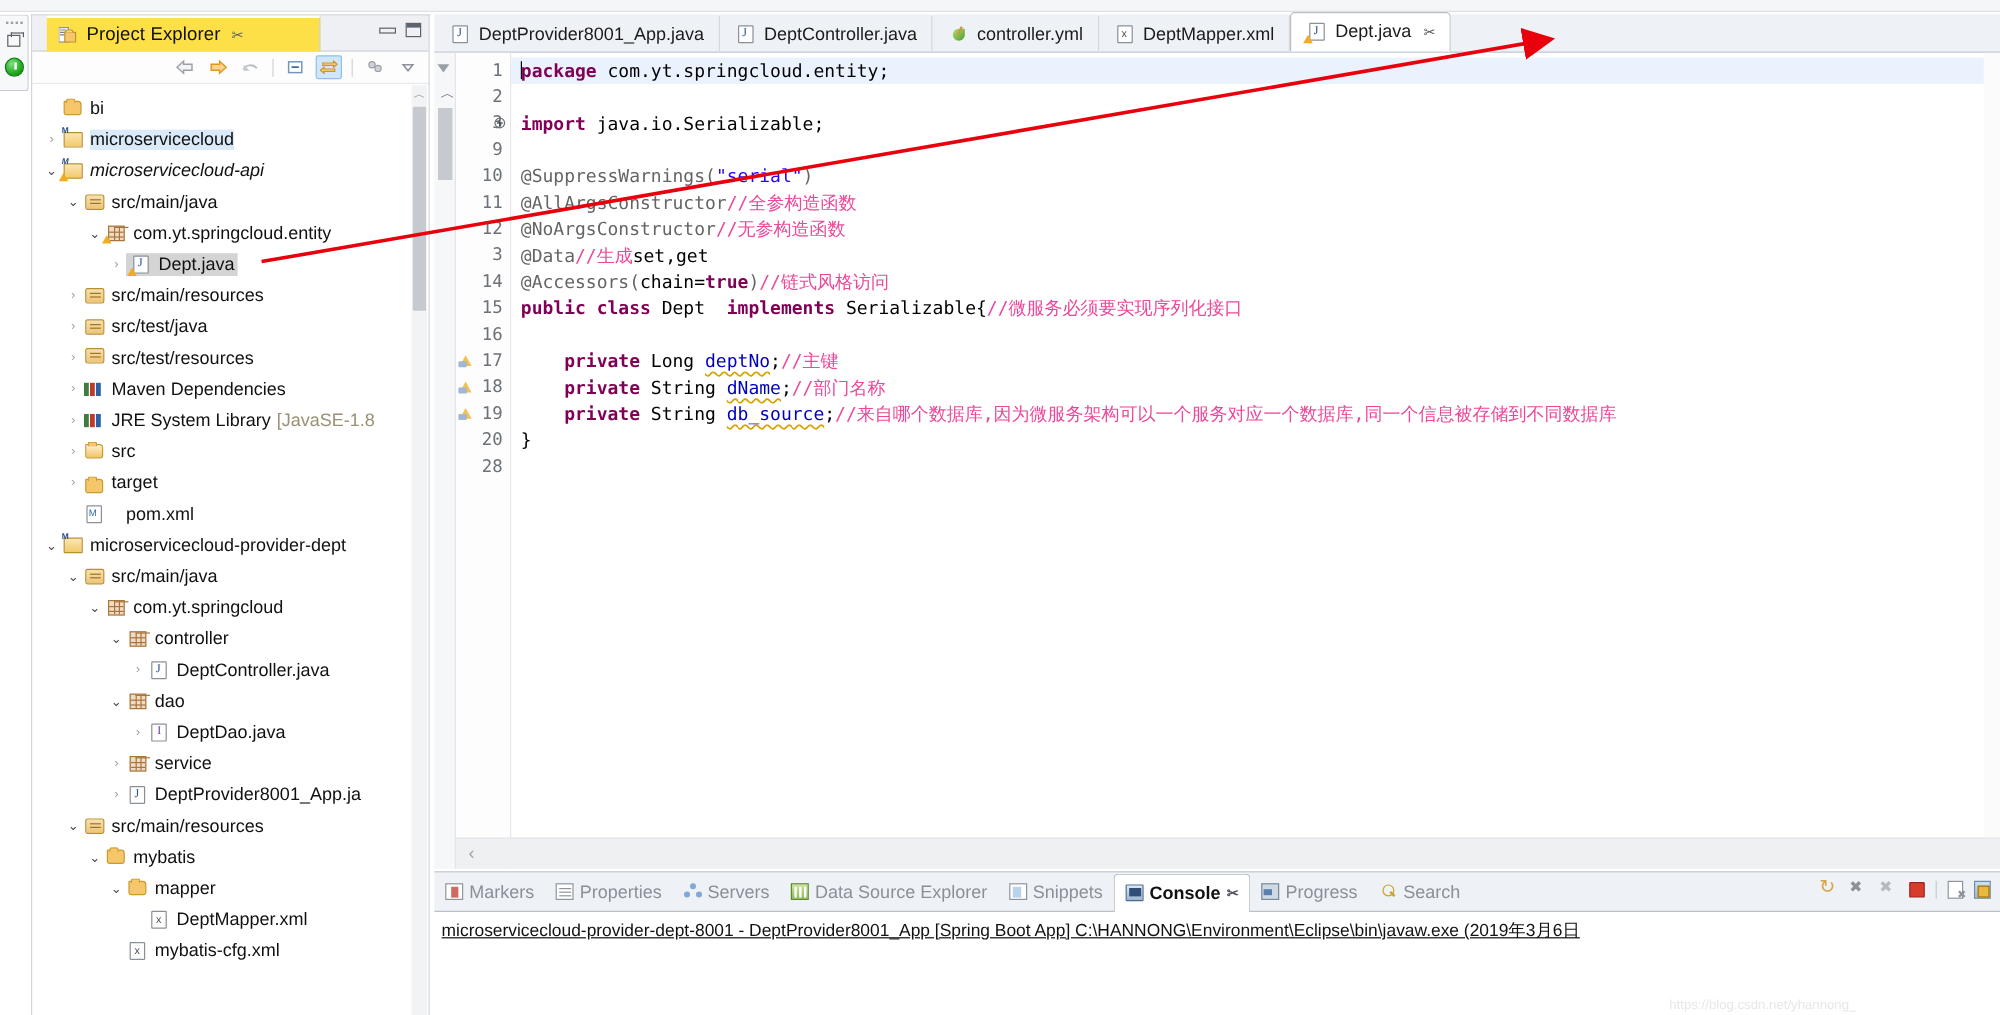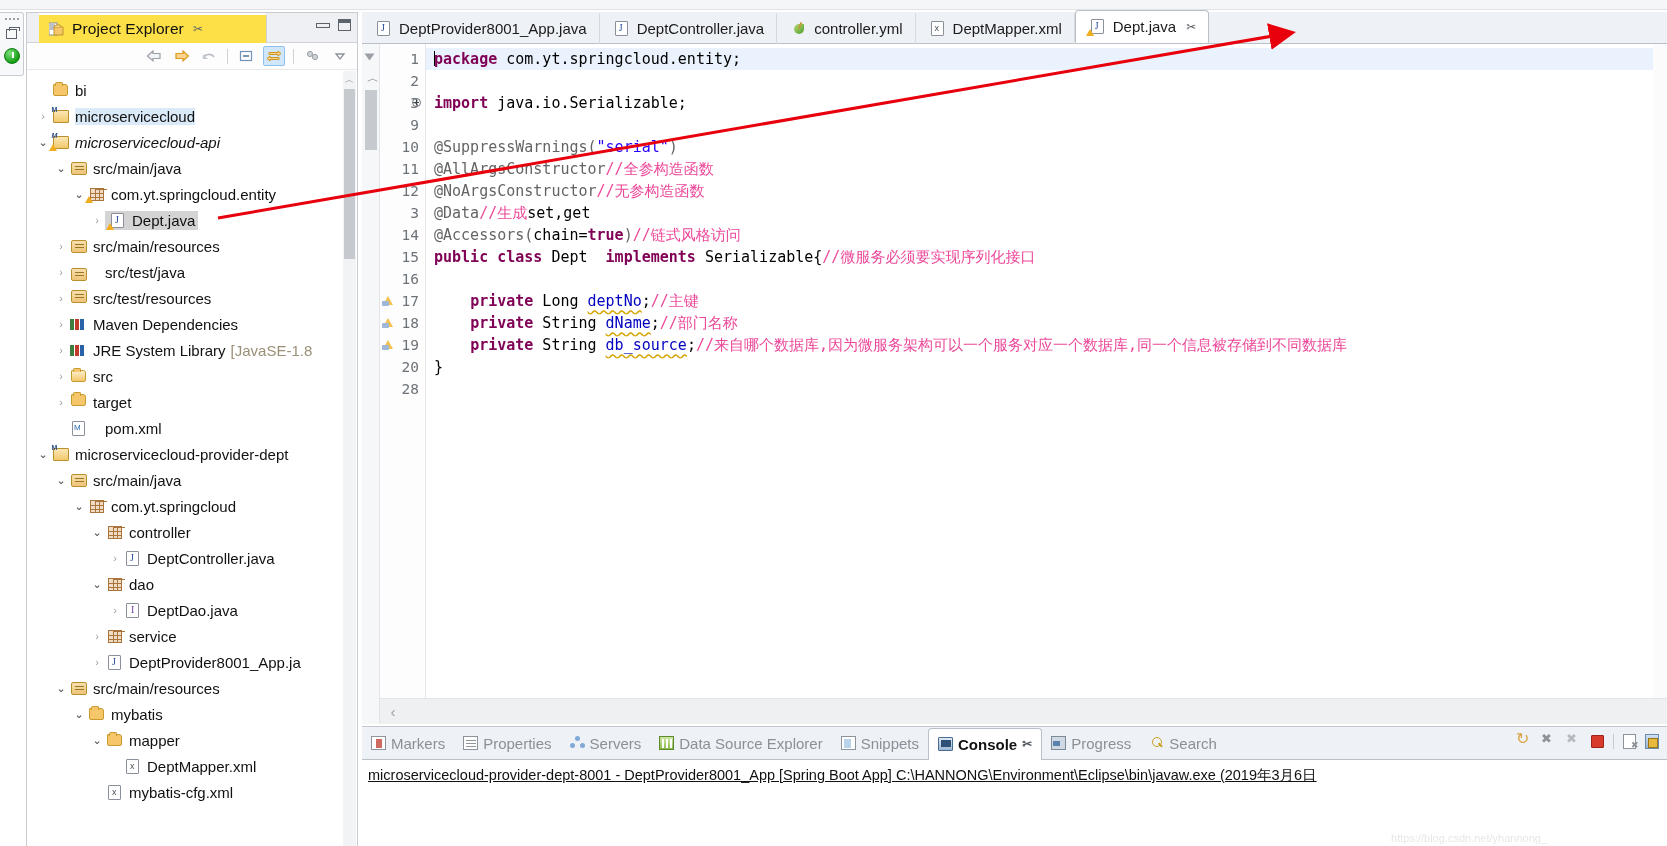--- a/index.html
+++ b/index.html
@@ -367,21 +367,21 @@
           <span class="arr">›</span>
           <span class="" style="display: inline-flex; align-items: center; gap: 5px;">
             <span class="icwrap">
               <span class="i-pkgsrc"></span>
             </span>
             <span class="lbl">src/main/resources</span>
           </span>
         </div>
         <div class="row " style="padding-left: 26px;">
           <span class="arr">›</span>
-          <span class="" style="display: inline-flex; align-items: flex-end; gap: 17px;">
+          <span class="" style="display: inline-flex; align-items: center; gap: 5px;">
             <span class="icwrap">
               <span class="i-pkgsrc"></span>
             </span>
             <span class="lbl">src/test/java</span>
           </span>
         </div>
         <div class="row " style="padding-left: 26px;">
           <span class="arr">›</span>
           <span class="" style="display: inline-flex; align-items: flex-start; gap: 5px;">
             <span class="icwrap">
@@ -413,21 +413,21 @@
           <span class="arr">›</span>
           <span class="" style="display: inline-flex; align-items: center; gap: 5px;">
             <span class="icwrap">
               <span class="i-folder open"></span>
             </span>
             <span class="lbl">src</span>
           </span>
         </div>
         <div class="row " style="padding-left: 26px;">
           <span class="arr">›</span>
-          <span class="" style="display: inline-flex; align-items: flex-start; gap: 5px;">
+          <span class="" style="display: inline-flex; align-items: flex-end; gap: 5px;">
             <span class="icwrap">
               <span class="i-folder"></span>
             </span>
             <span class="lbl">target</span>
           </span>
         </div>
         <div class="row " style="padding-left: 26px;">
           <span class="arr"></span>
           <span class="" style="display: inline-flex; align-items: center; gap: 17px;">
             <span class="icwrap">

